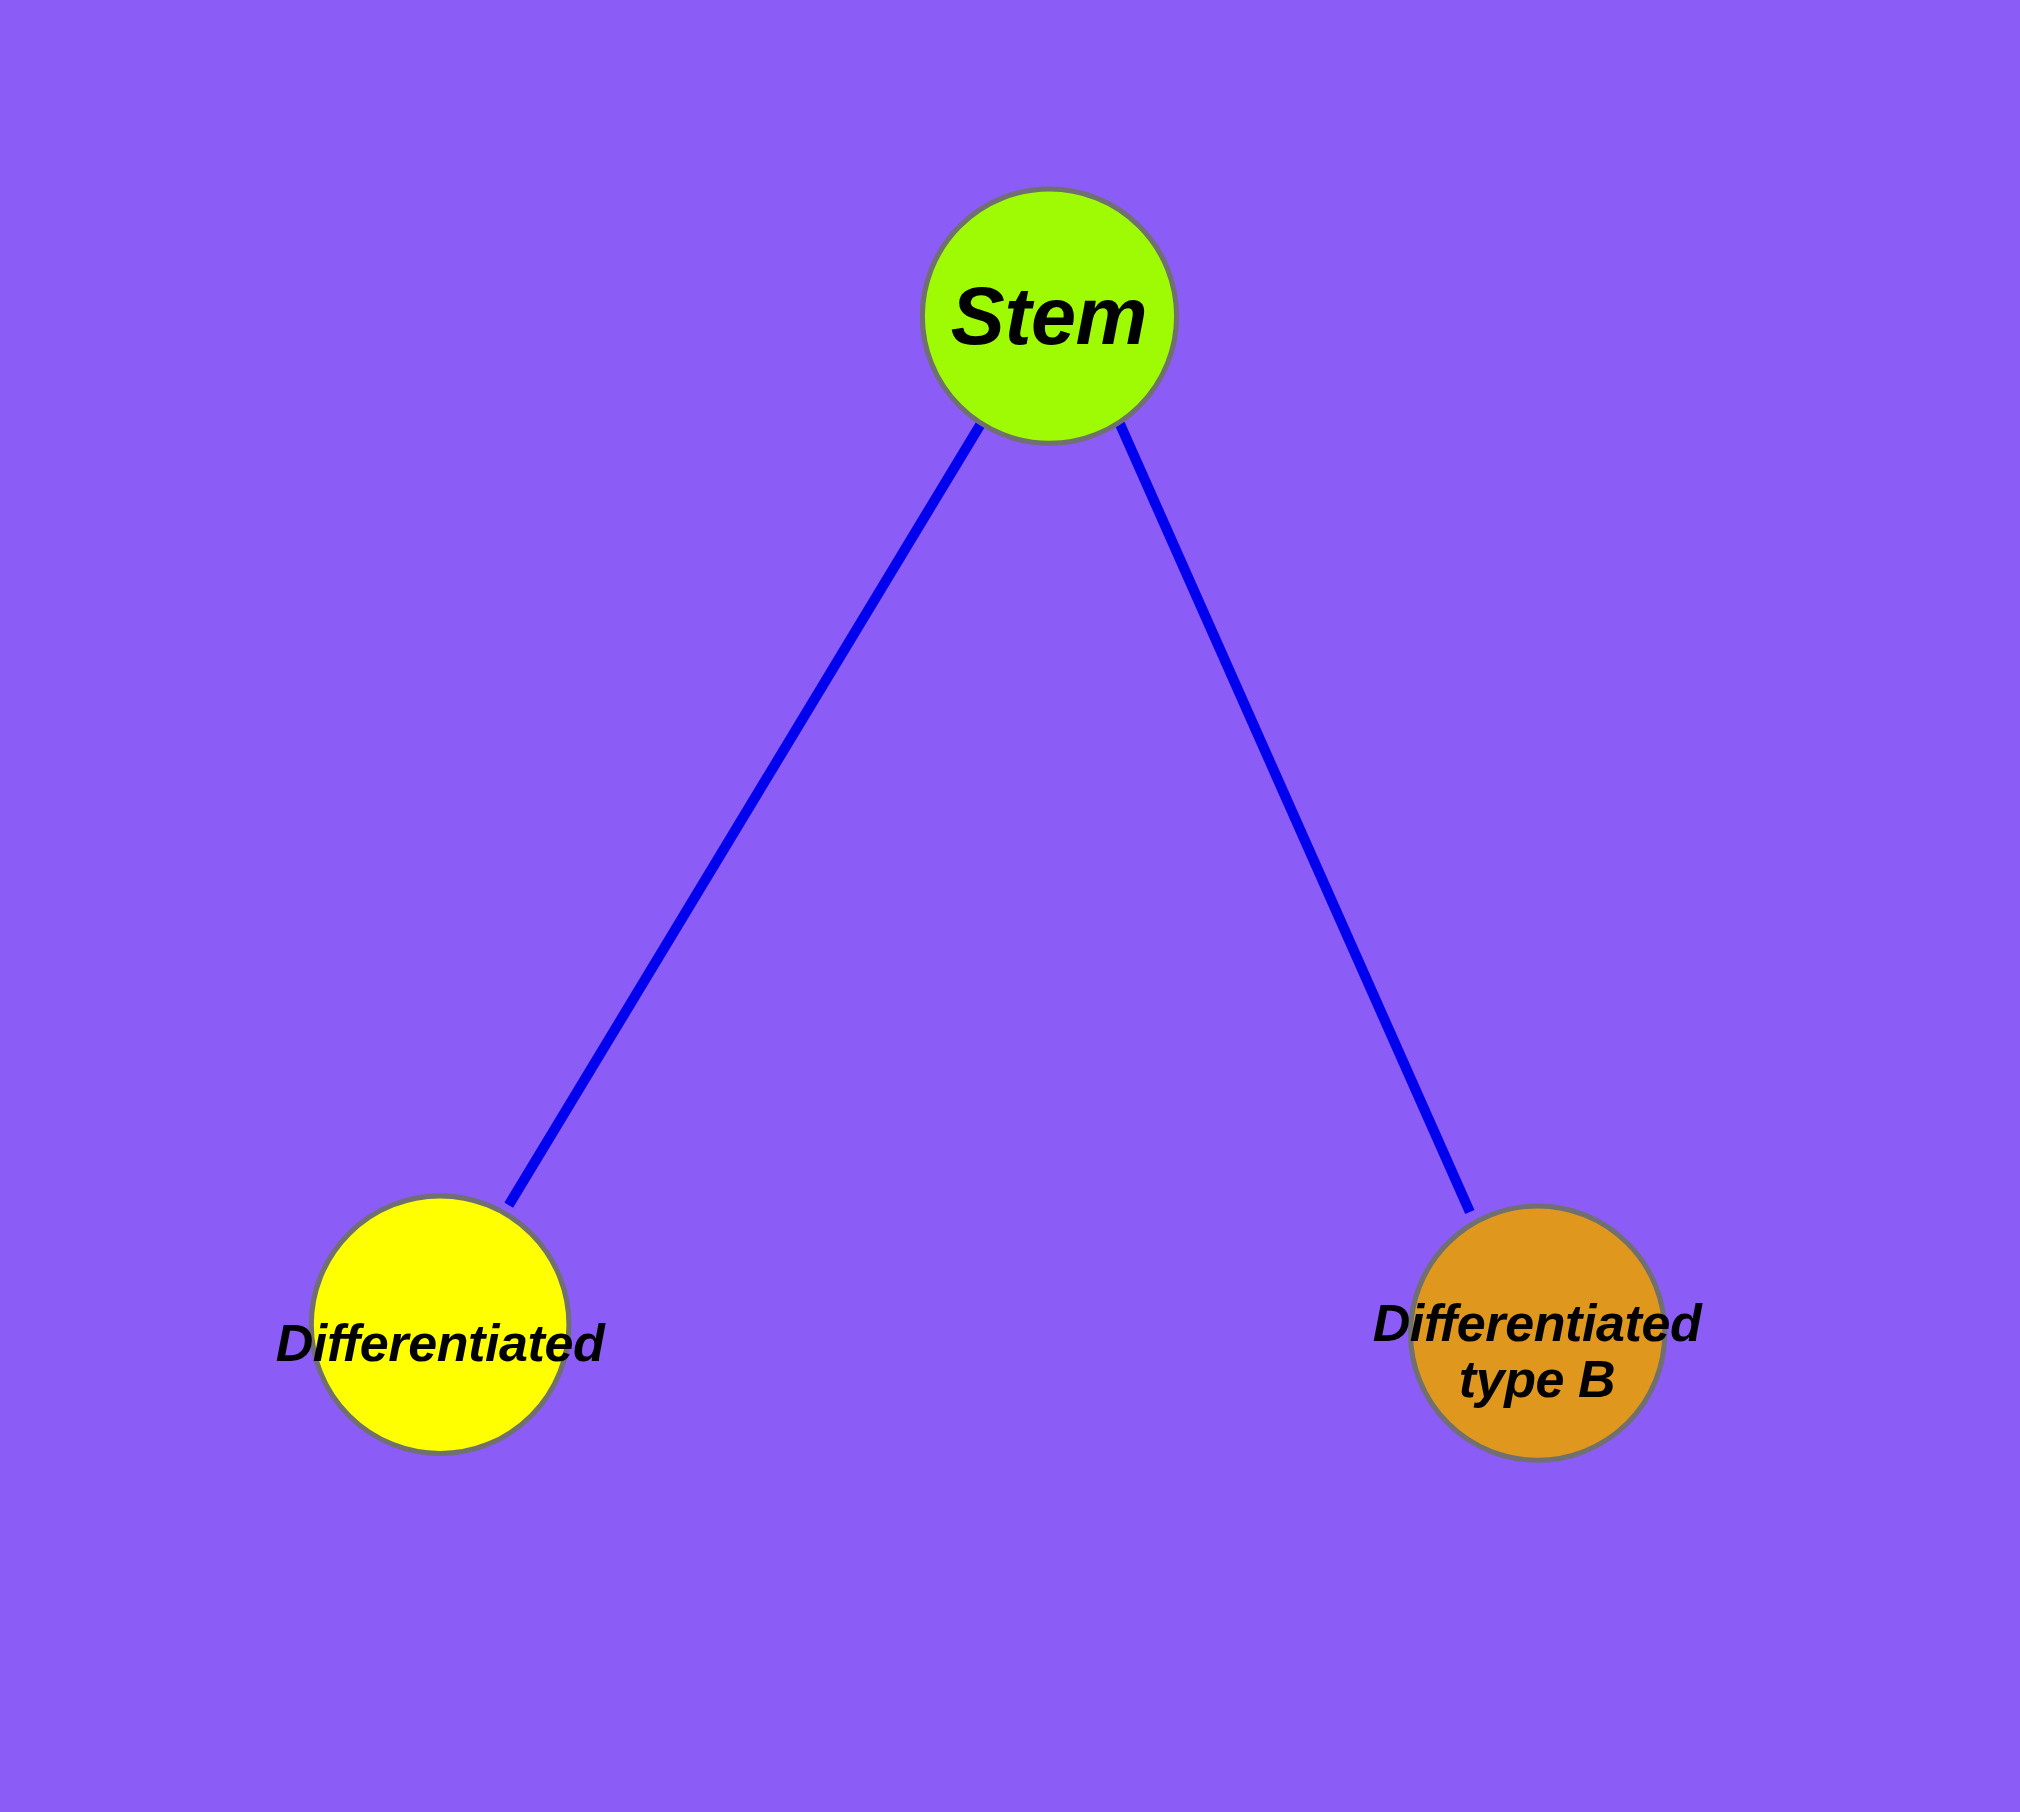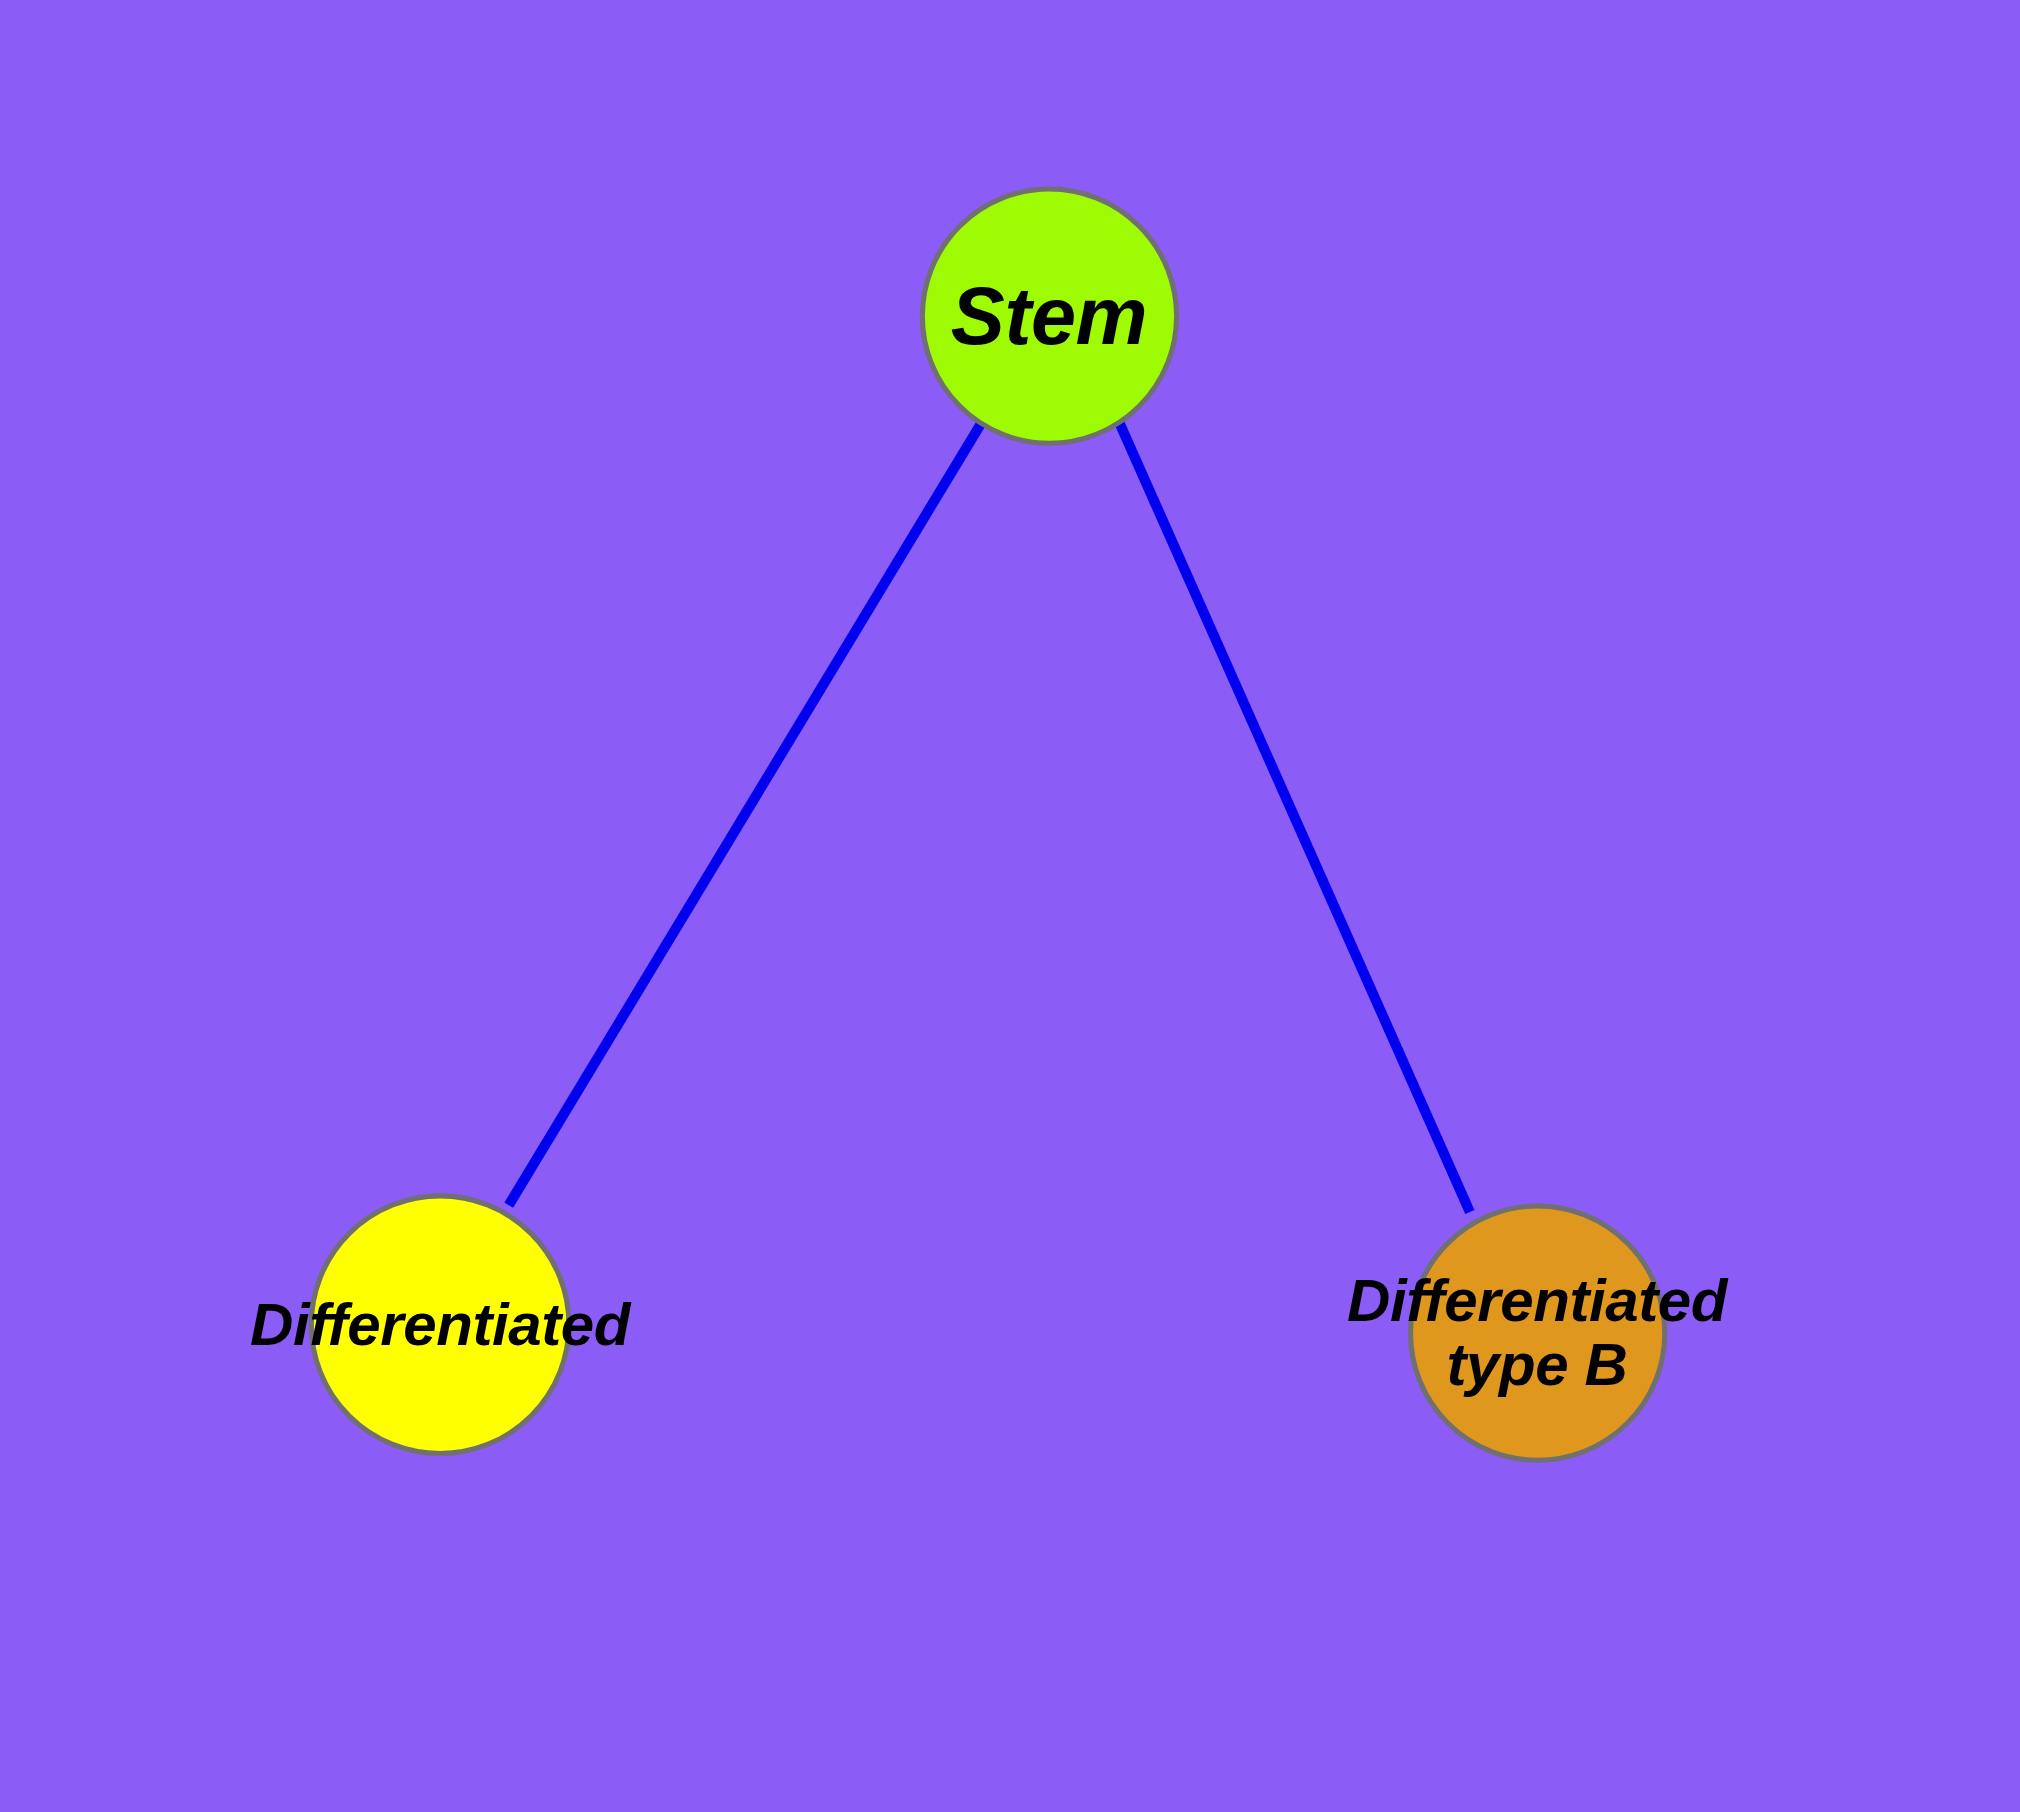--- a/index.html
+++ b/index.html
@@ -45,21 +45,22 @@
     white-space: nowrap;
     line-height: 1.07;
     transform: translate(-50%, -50%);
     pointer-events: none;
     letter-spacing: -0.4px;
   }
   .label-stem {
     font-size: 81px;
   }
   .label-leaf {
-    font-size: 60px;
+    font-size: 52px;
+    margin-top: 19px;
   }
   .label-line {
     display: block;
   }
 </style>
 </head>
 <body>
 
 <div id="canvas" style="background: #8b5cf6; width: 2021px; height: 1812px; font-style: italic;">
 

